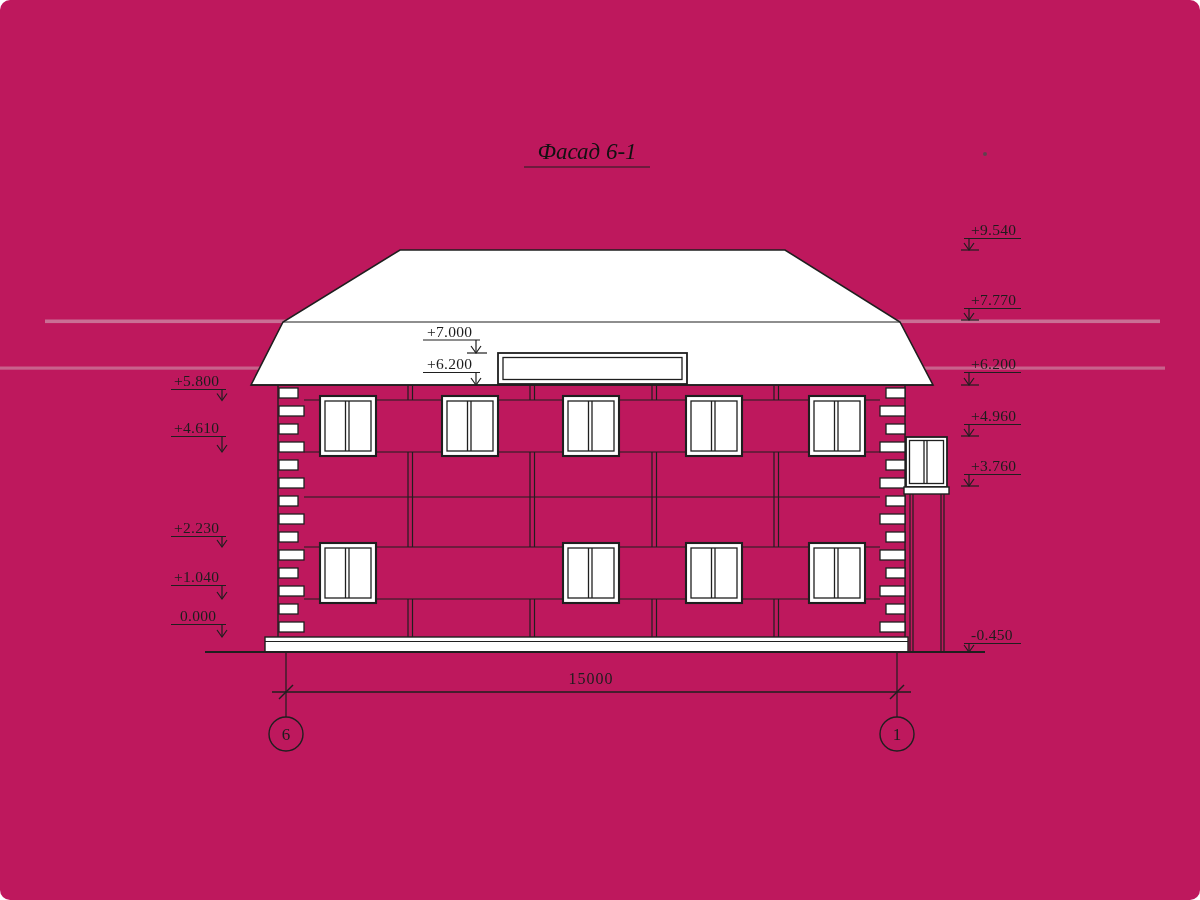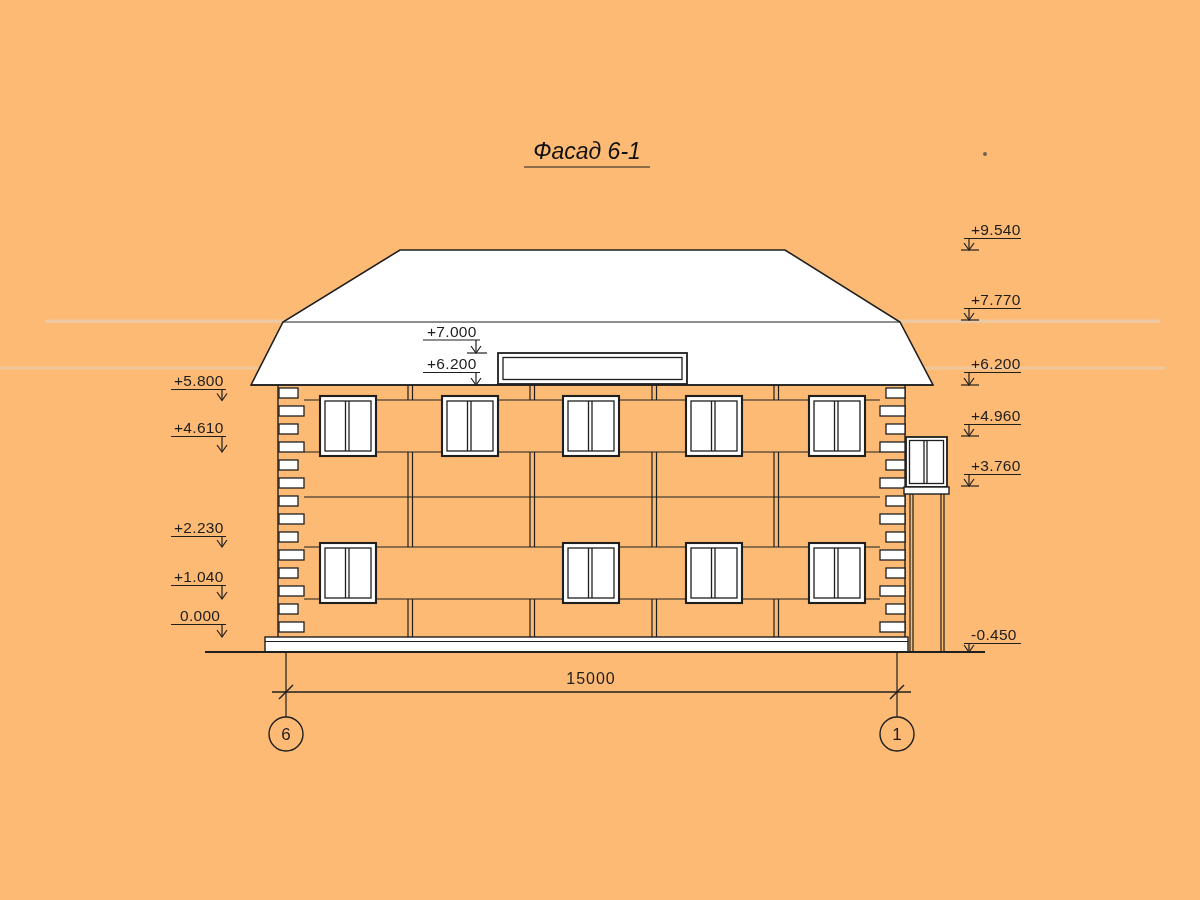--- a/index.html
+++ b/index.html
@@ -1,17 +1,17 @@
 <!DOCTYPE html>
 <html><head>
 <meta charset="utf-8">
 <style>
   html,body{margin:0;padding:0;background:#fff;}
-  .sheet{position:relative;width:1200px;height:900px;background:#fdba74;overflow:hidden;
-         font-family:Liberation Sans, sans-serif;}
+  .sheet{position:relative;width:1200px;height:900px;background:#be185d;overflow:hidden;
+         font-family:Liberation Serif, serif;border-radius:10px;}
   svg{position:absolute;left:0;top:0;}
   
   .ln  {stroke:#1f1f1f;fill:none;stroke-width:1.2;}
   .ln14{stroke:#1f1f1f;fill:none;stroke-width:1.4;}
   .ln16{stroke:#1f1f1f;fill:none;stroke-width:1.6;}
   .thick{stroke:#1f1f1f;fill:none;stroke-width:2.2;}
   .roof{fill:#ffffff;stroke:#1f1f1f;stroke-width:1.6;}
   .wo{fill:#ffffff;stroke:#1f1f1f;stroke-width:2.1;}
   .wi{fill:none;stroke:#1f1f1f;stroke-width:1.3;}
   .wm{stroke:#1f1f1f;stroke-width:1.3;}

